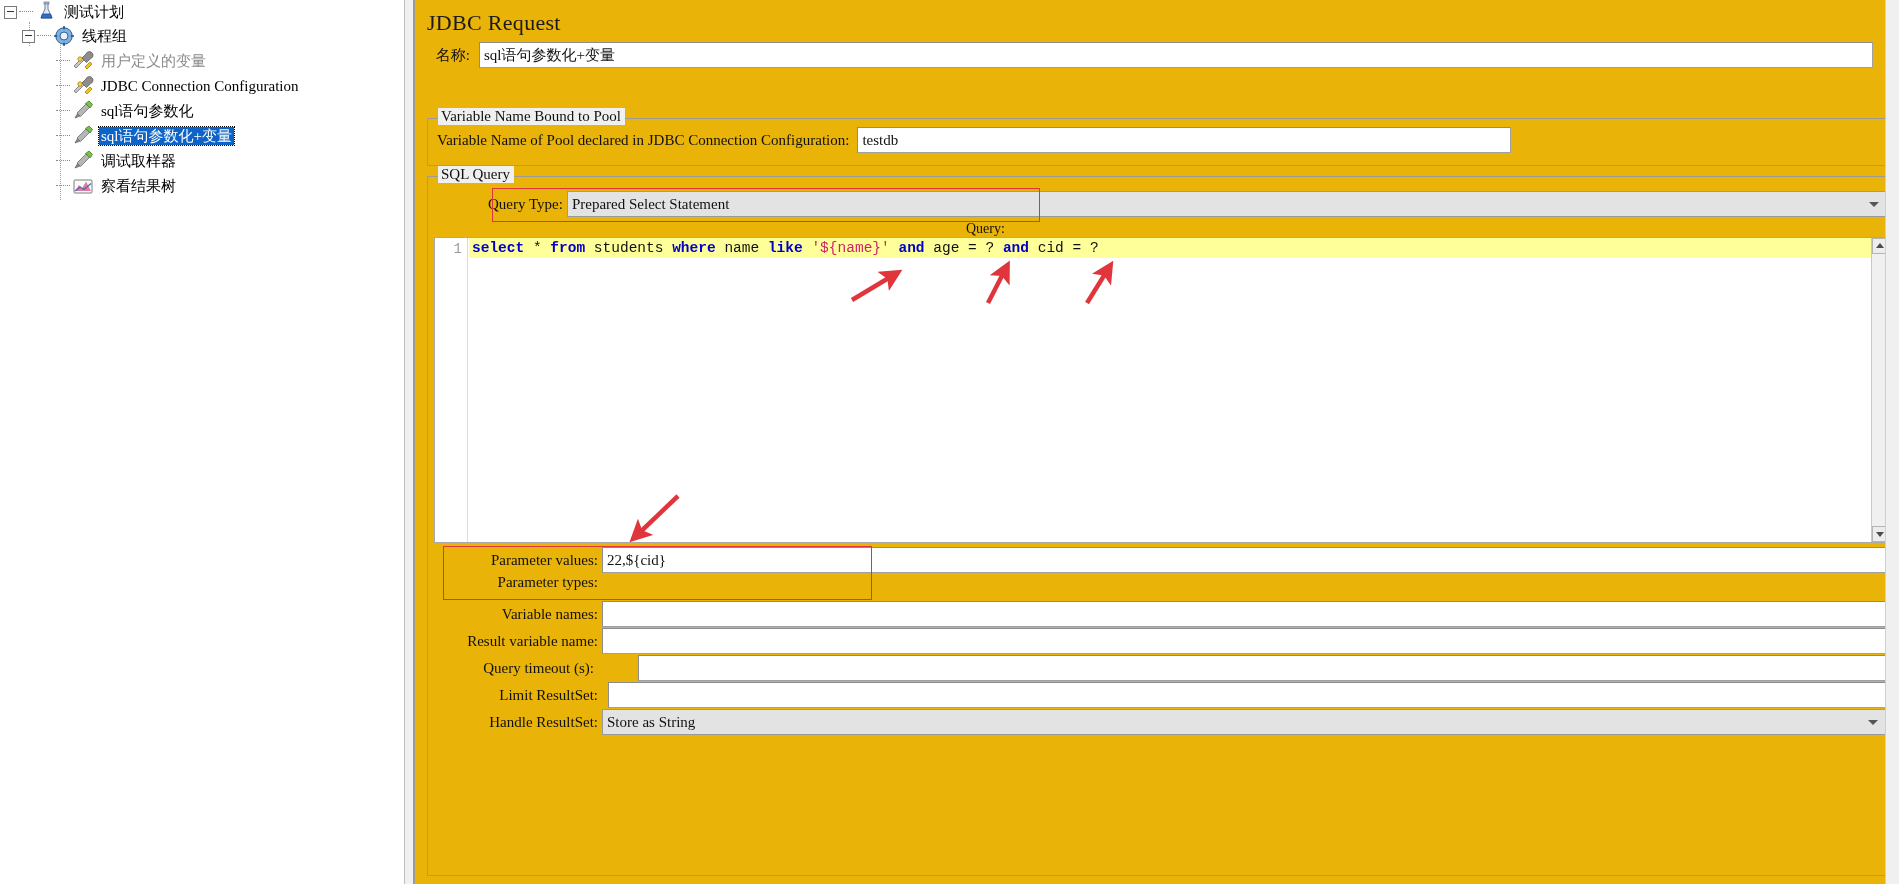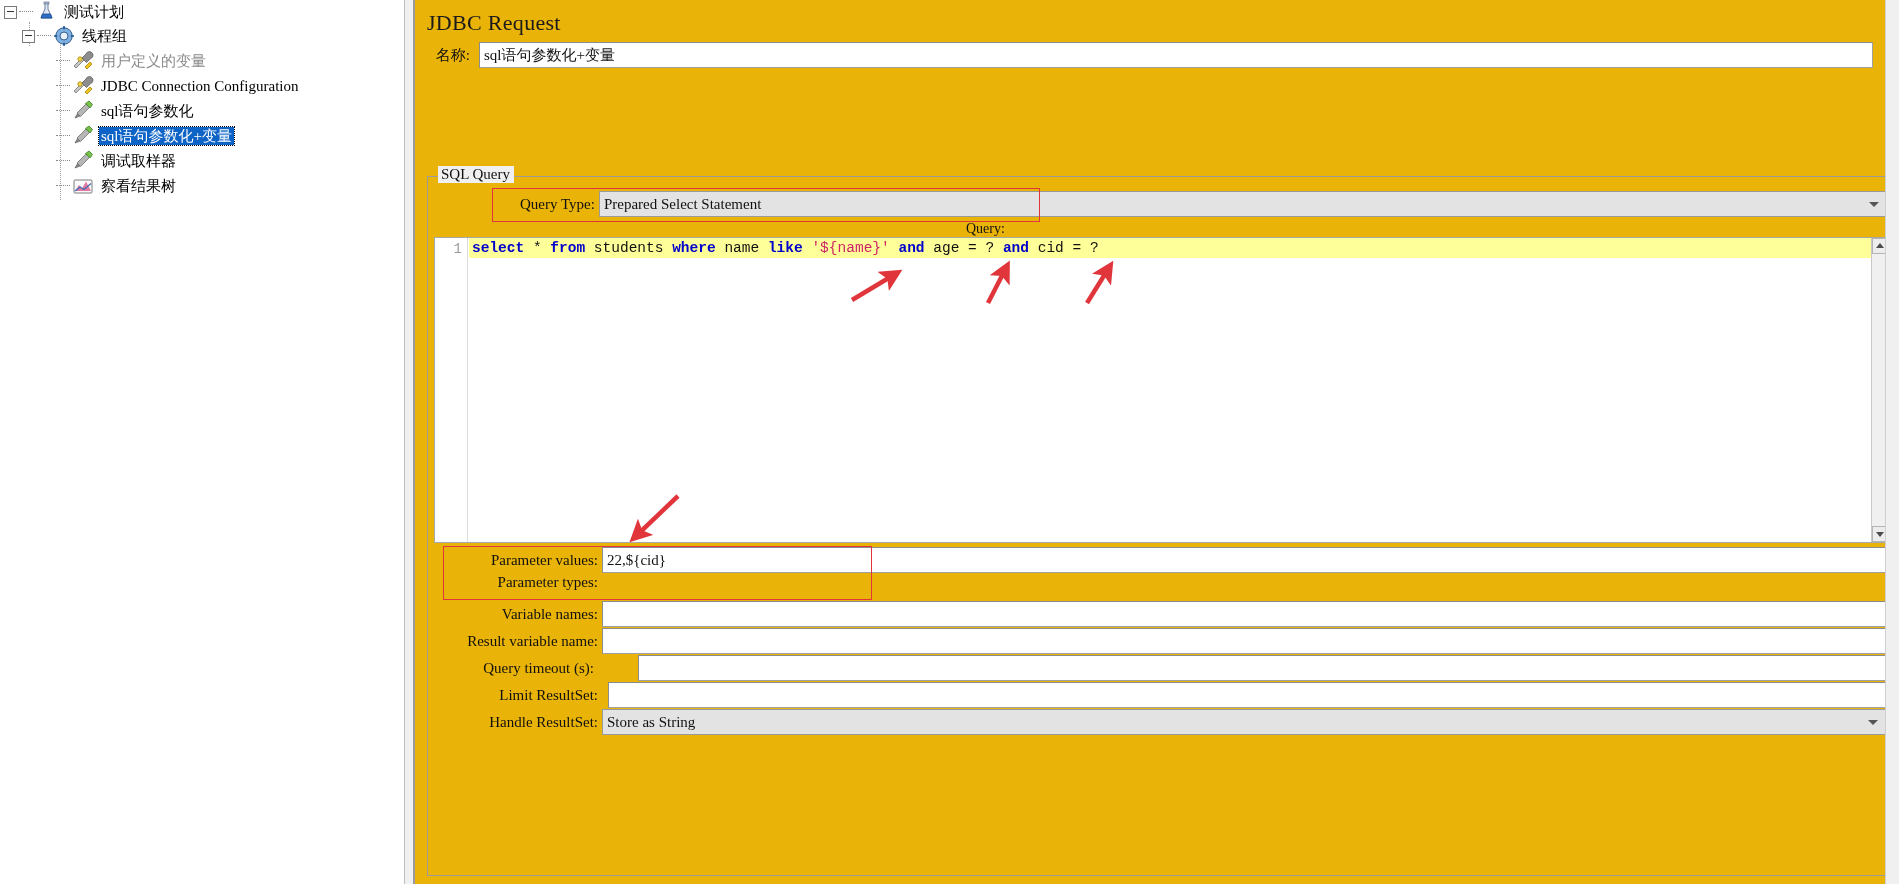--- a/index.html
+++ b/index.html
@@ -378,26 +378,33 @@
     <div class="panel-inner">
 
       <div class="page-title">JDBC Request</div>
 
       <div class="field-row" style="left:0px; top:42px; width:1480px;">
         <div class="field-label" style="width:55px; margin-right:9px;">名称:</div>
         <input class="textfield" style="width: 1394px;" value="sql语句参数化+变量">
       </div>
 
 
+      <div class="groupbox" style="left:12px; top:118px; width:1468px; height:48px;">
+        <div class="gb-title">Variable Name Bound to Pool</div>
+        <div class="field-row" style="left:9px; top:8px; width:1450px;">
+          <div class="field-label" style="margin-right:8px;">Variable Name of Pool declared in JDBC Connection Configuration:</div>
+          <input class="textfield" style="width: 654px;" value="testdb">
+        </div>
+      </div>
 
       <div class="groupbox" style="left:12px; top:176px; width:1468px; height:700px;">
         <div class="gb-title">SQL Query</div>
 
         <div class="field-row" style="left:60px; top:14px; width:1400px;">
-          <div class="field-label" style="margin-right:4px;margin-left:32px;">Query Type:</div>
+          <div class="field-label" style="margin-right:4px;">Query Type:</div>
           <div class="combo" style="width:1330px;">
             <span>Prepared Select Statement</span>
             <span class="arrow"></span>
           </div>
         </div>
 
         <div class="query-caption" style="left:538px; top:44px;">Query:</div>
 
         <div class="sql-editor" style="left:6px; top:60px; width:1455px; height:306px;">
           <div class="sql-gutter">

